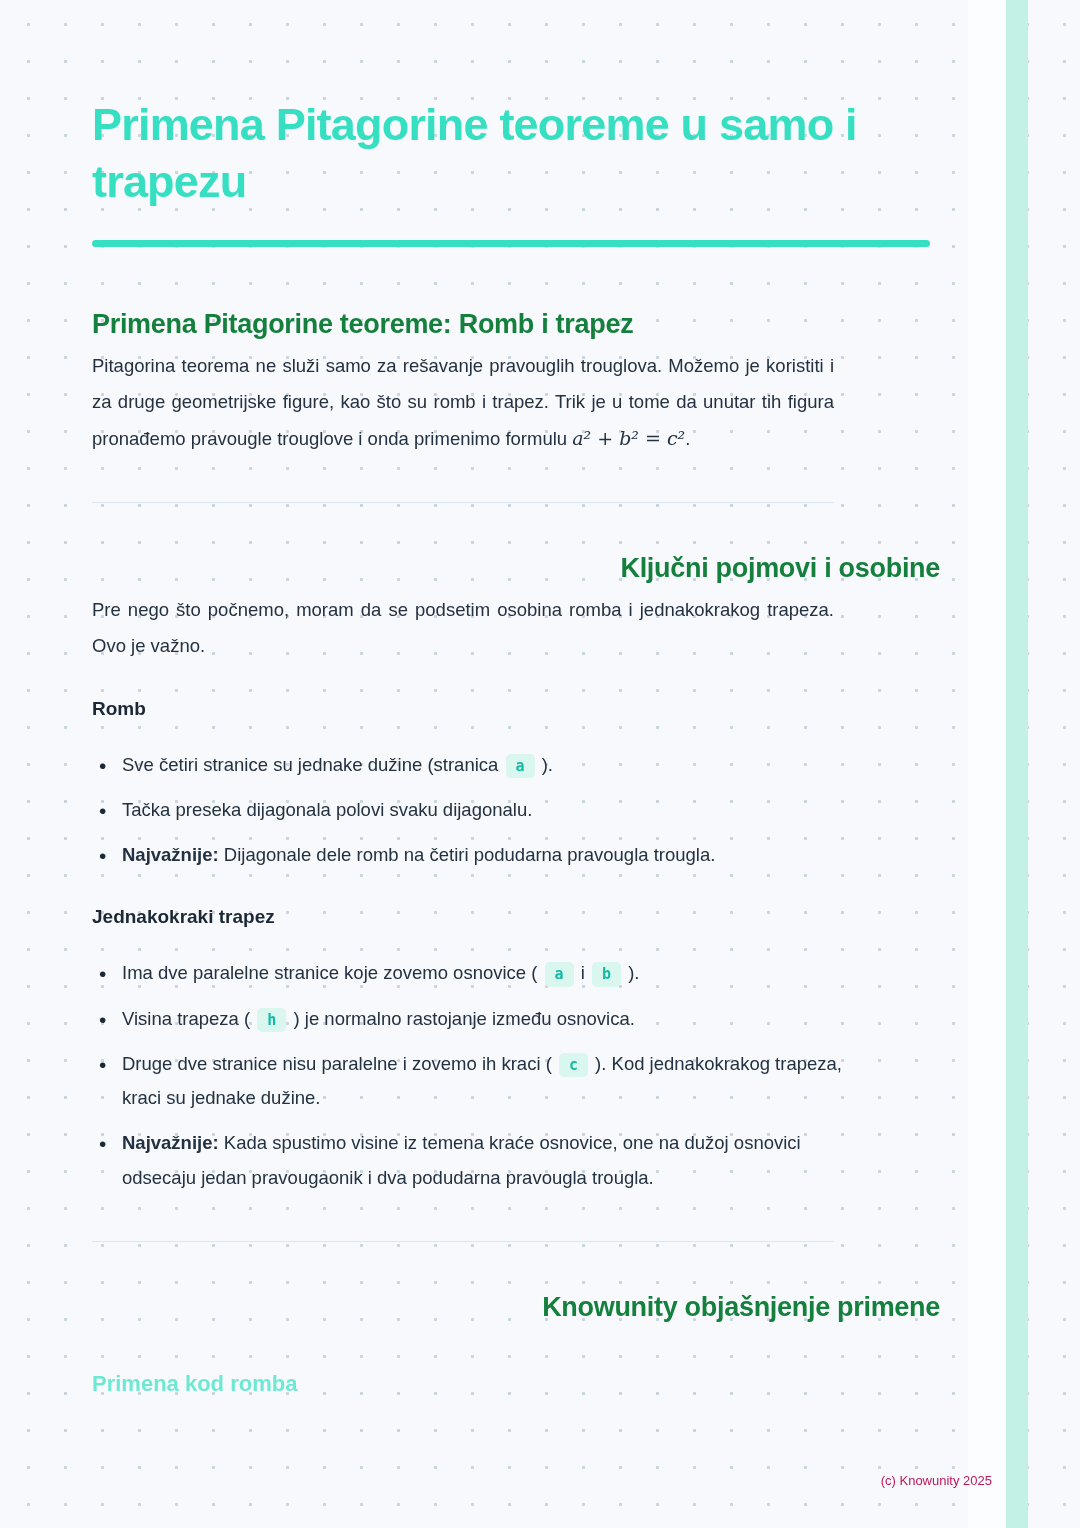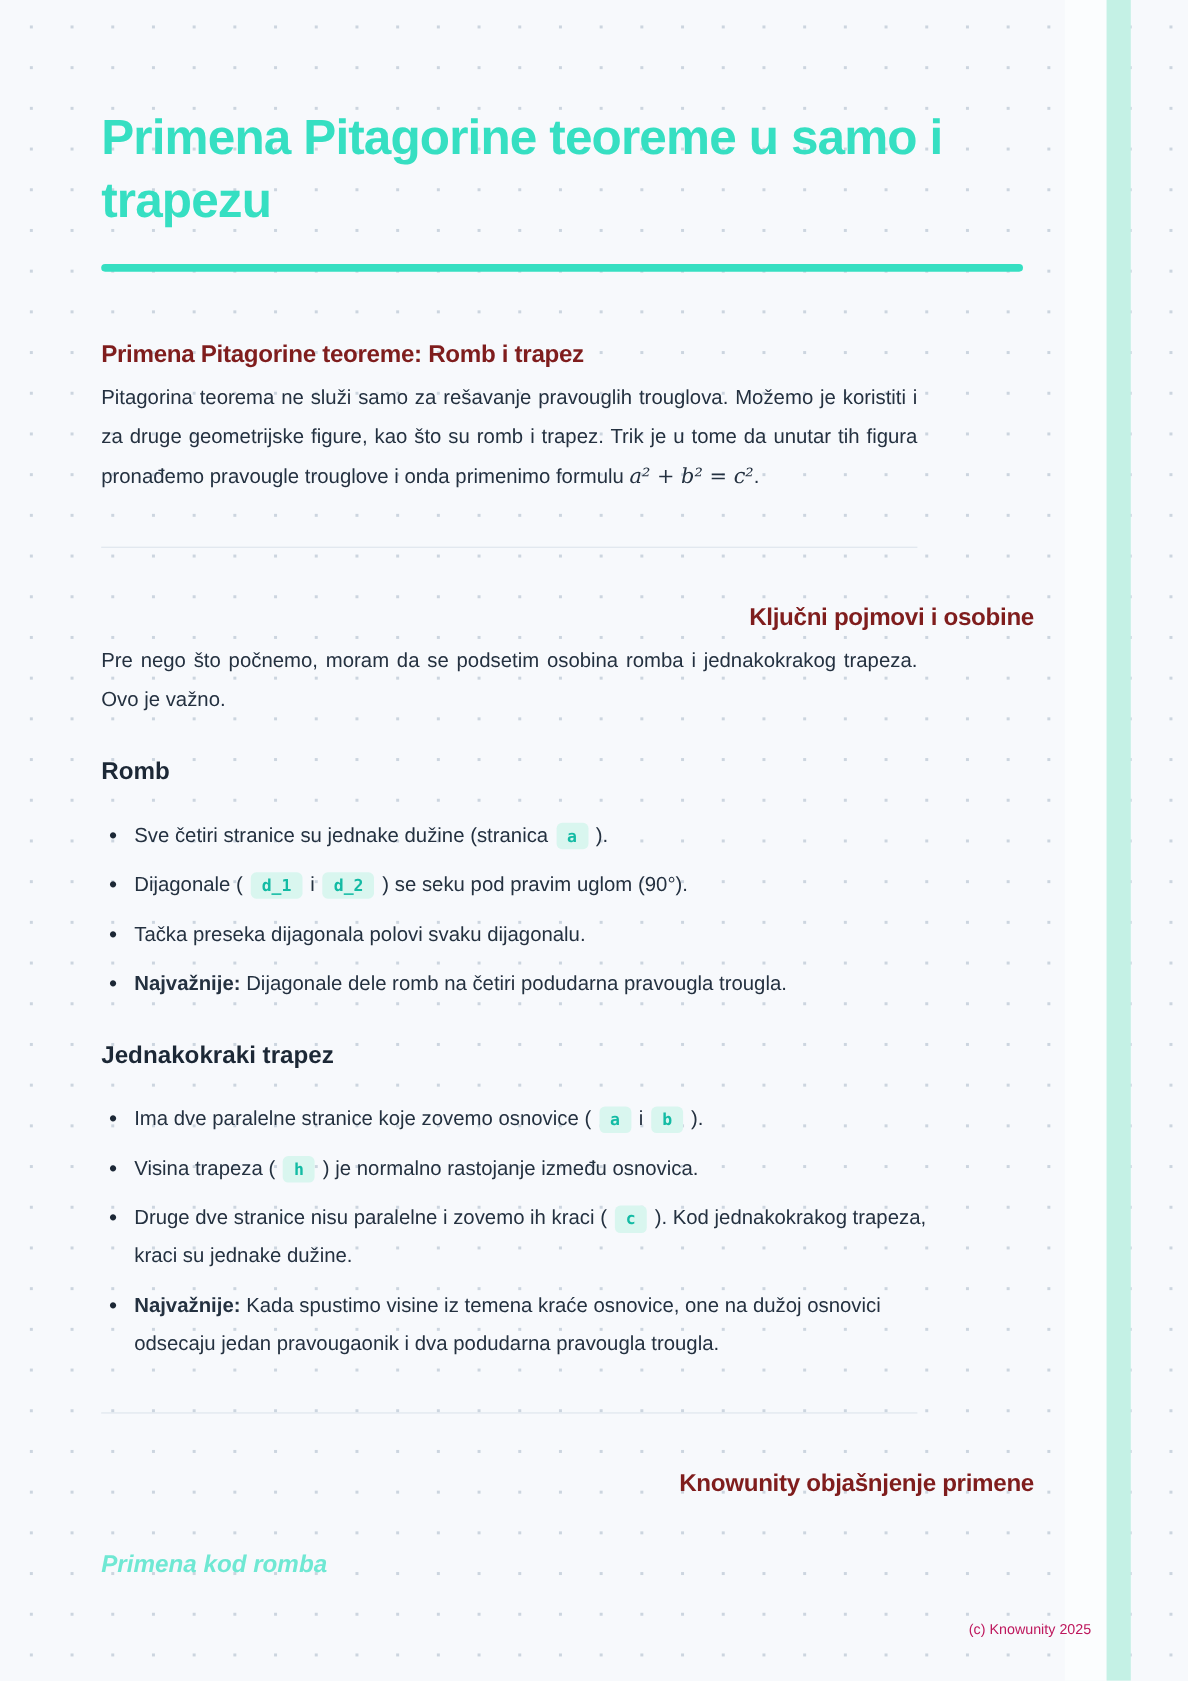--- a/index.html
+++ b/index.html
@@ -25,55 +25,55 @@
     position:relative; padding:96px 0 0 92px; width:940px;
   }
   .h1{
     font-size:45px; font-weight:800; line-height:1.27; letter-spacing:-0.8px;
     color:#36dfc2; max-width:870px;
   }
   .title-rule{
     width:838px; height:7px; background:#36dfc2; border-radius:4px; margin-top:30px;
   }
   .h2{
-    font-size:22px; font-weight:800; letter-spacing:-0.3px; color:#7f1d1d;
+    font-size:27px; font-weight:800; letter-spacing:-0.3px; color:#15803d;
   }
   .mt-intro   { margin-top:62px; }
   .mt-section { margin-top:50px;text-align:right; }
   p.body{
     font-size:18.5px; line-height:1.93; text-align:justify;
     max-width:742px; margin-top:8px; color:#243140;
   }
   .formula{
     font-family:"DejaVu Serif", serif; font-style:italic; font-size:19px;
   }
   .divider{
     width:742px; height:1px; background:#dde4ec; margin-top:46px;
   }
   .h3{
-    font-size:22px; font-weight:700; color:#1c2836; margin-top:34px;
+    font-size:19px; font-weight:700; color:#1c2836; margin-top:34px;
   }
   ul.bullets{
     list-style:none; margin-top:28px; max-width:768px;
   }
   ul.bullets li{
     position:relative; padding-left:30px; font-size:18.5px; line-height:1.85;
     color:#243140; margin-bottom:11px;
   }
   ul.bullets li::before{
     content:"\2022"; position:absolute; left:7px; top:-1px; font-size:21px; color:#1c2836;
   }
   ul.bullets li strong{ font-weight:700; }
   .chip{
     display:inline-block; background:#d9f6ef; color:#13bba4;
     font-family:"DejaVu Sans Mono", monospace; font-size:15px; font-weight:700;
     padding:1px 10px; border-radius:5px; line-height:1.5; margin:0 2px;
   }
   .h3-teal{
-    font-size:22px; font-weight:800; color:#6fe8d3; margin-top:48px;font-style:italic;
+    font-size:22px; font-weight:800; color:#6fe8d3; margin-top:48px;
   }
   .footer{
     position:absolute; right:88px; bottom:40px; font-size:13px; color:#be185d;
   }
 </style>
 </head>
 <body>
 
 <div class="page-edge"></div>
 <div class="accent-stripe"></div>
@@ -87,21 +87,20 @@
   <p class="body"><span>Pitagorina teorema ne služi samo za rešavanje pravouglih trouglova. Možemo je koristiti i za druge geometrijske figure, kao što su romb i trapez. Trik je u tome da unutar tih figura pronađemo pravougle trouglove i onda primenimo formulu </span><span class="formula">a² + b² = c²</span><span>.</span></p>
 
   <div class="divider"></div>
 
   <h2 class="h2 mt-section">Ključni pojmovi i osobine</h2>
   <p class="body">Pre nego što počnemo, moram da se podsetim osobina romba i jednakokrakog trapeza. Ovo je važno.</p>
 
   <h3 class="h3">Romb</h3>
   <ul class="bullets">
       <li>Sve četiri stranice su jednake dužine (stranica <span class="chip">a</span> ).</li>
-      <li>Dijagonale ( <span class="chip">d_1</span> i <span class="chip">d_2</span> ) se seku pod pravim uglom (90°).</li>
       <li>Tačka preseka dijagonala polovi svaku dijagonalu.</li>
       <li><strong>Najvažnije:</strong> Dijagonale dele romb na četiri podudarna pravougla trougla.</li>
     </ul>
 
   <h3 class="h3">Jednakokraki trapez</h3>
   <ul class="bullets">
       <li>Ima dve paralelne stranice koje zovemo osnovice ( <span class="chip">a</span> i <span class="chip">b</span> ).</li>
       <li>Visina trapeza ( <span class="chip">h</span> ) je normalno rastojanje između osnovica.</li>
       <li>Druge dve stranice nisu paralelne i zovemo ih kraci ( <span class="chip">c</span> ). Kod jednakokrakog trapeza, kraci su jednake dužine.</li>
       <li><strong>Najvažnije:</strong> Kada spustimo visine iz temena kraće osnovice, one na dužoj osnovici odsecaju jedan pravougaonik i dva podudarna pravougla trougla.</li>

